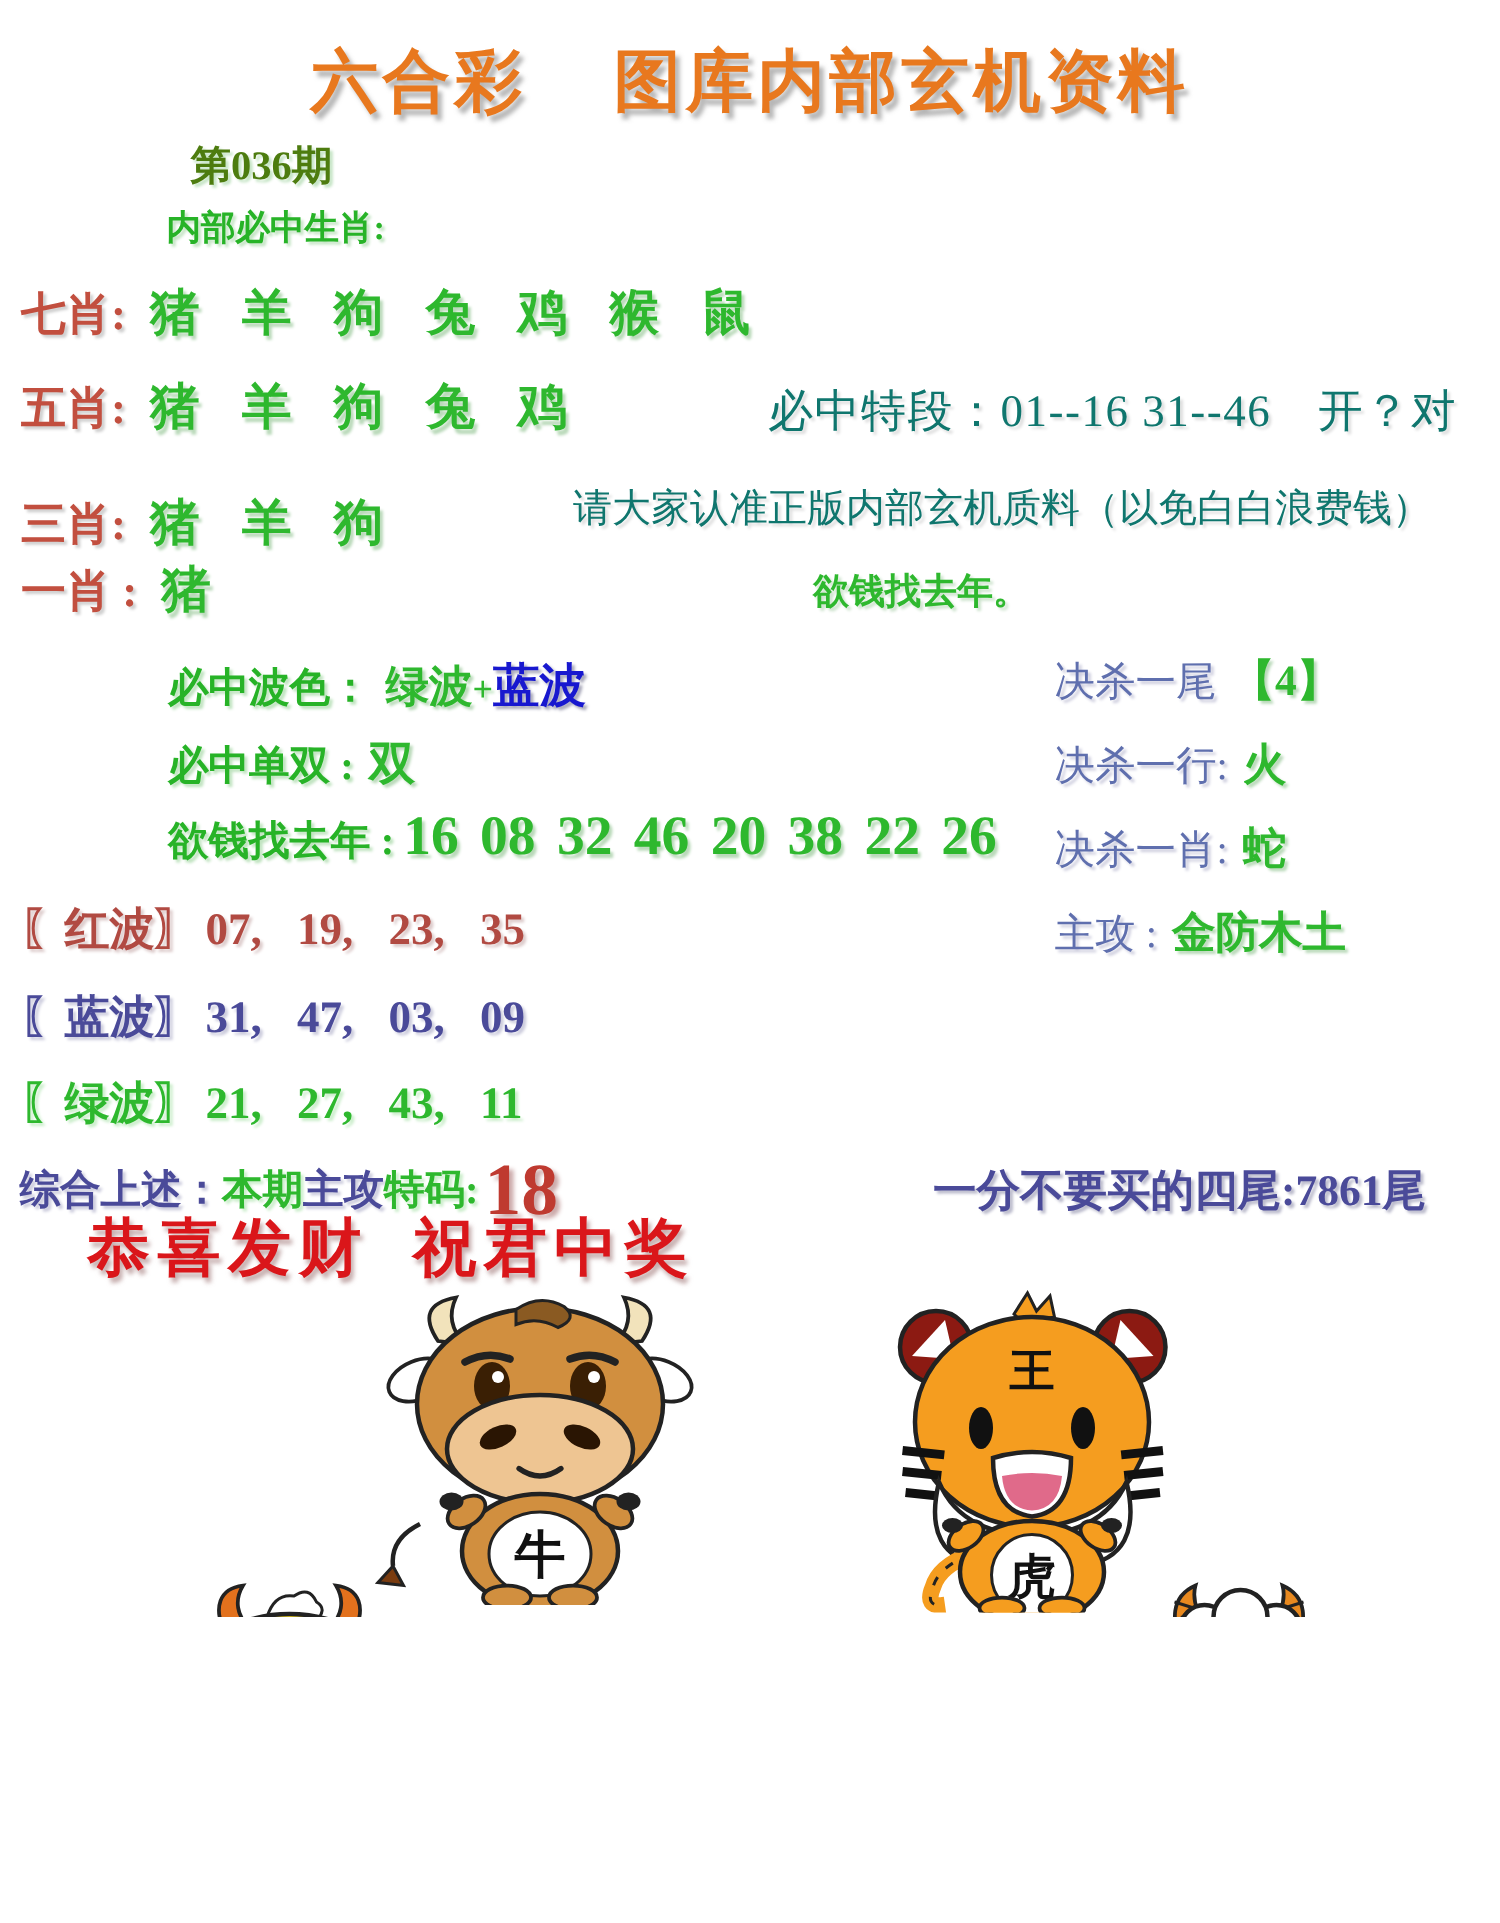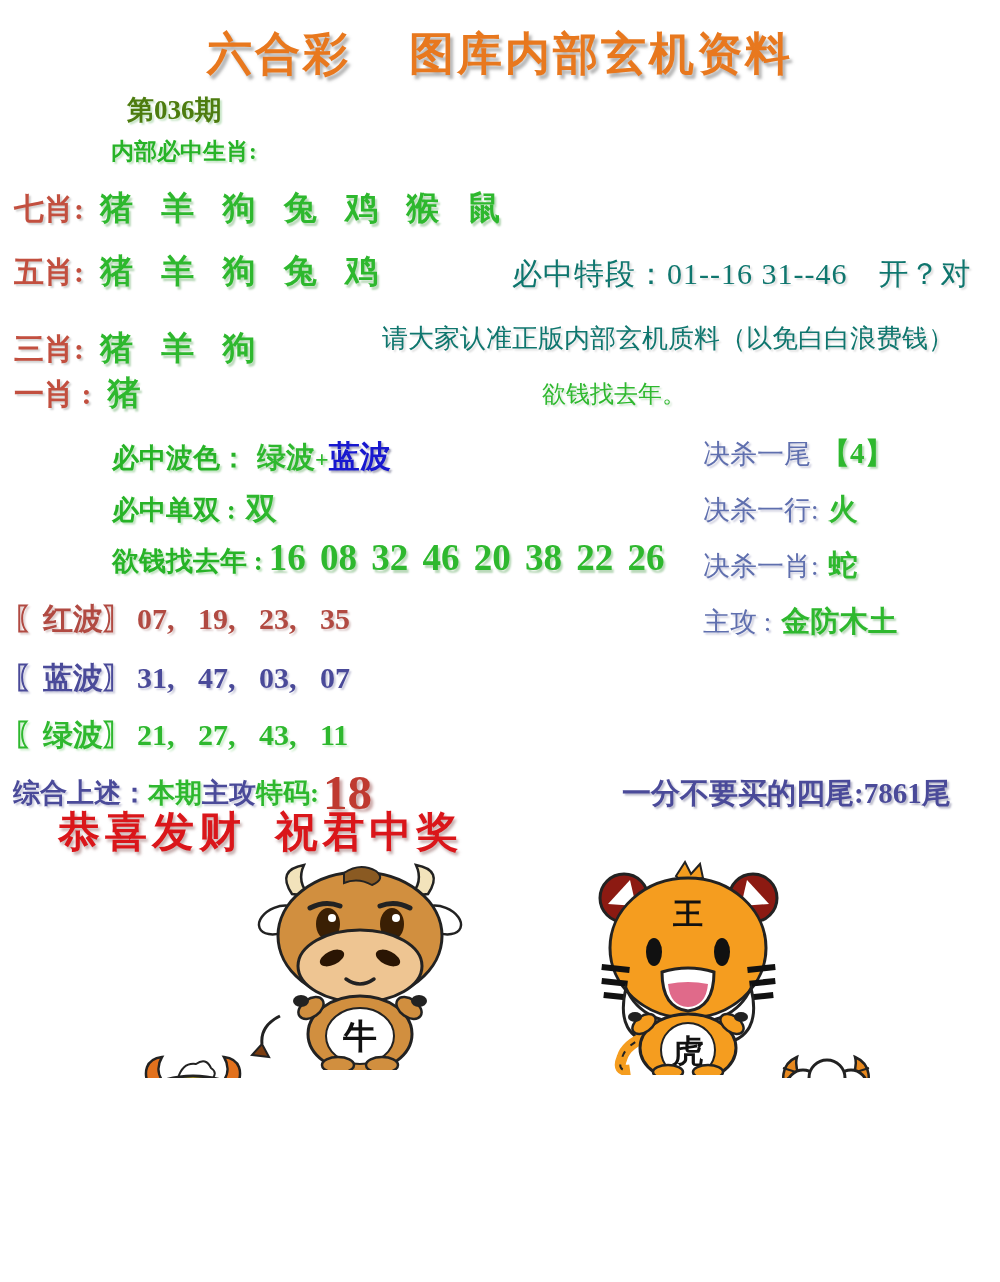--- a/index.html
+++ b/index.html
@@ -25,21 +25,21 @@
   .sx-r0 { top:186px; left:14px; }
   .sx-r1 { top:249px; left:14px; }
   .sx-r2 { top:326px; left:14px; }
   .sx-r3 { top:371px; left:14px; }
   .sx-label { font-size:30px; color:#c24f3f; text-shadow:2px 2px 2px #cfcfcf; }
   .sx-value { font-size:33px; color:#2eb82e; margin-left:16px; word-spacing:18px; letter-spacing:1px; text-shadow:2px 3px 2px #b9d9b9; }
 
   .tan { color:#0f766e; }
   .special { top:254px; left:512px; font-size:30px; letter-spacing:1px; text-shadow:2px 2px 2px #ddd; }
   .notice  { top:321px; left:382px; font-size:26px; text-shadow:2px 2px 2px #ddd; }
-  .riddle  { top:378px; left:542px; font-size:24px; font-weight:normal; color:#2eb82e; text-shadow:2px 2px 2px #cde3cd; }
+  .riddle  { top:378px; left:542px; font-size:24px; font-weight:bold; color:#2eb82e; text-shadow:2px 2px 2px #cde3cd; }
 
   .pl { font-size:27px; font-weight:bold; color:#27b327; text-shadow:2px 2px 2px #bfe3bf; }
   .pl0 { top:436px; left:112px; }
   .pl1 { top:488px; left:112px; }
   .pl2 { top:536px; left:112px; }
   .v-green { color:#2eb82e; font-weight:bold; font-size:29px; margin-left:10px; text-shadow:2px 2px 2px #b9d9b9; }
   .v-blue  { color:#1818cf; font-weight:bold; font-size:31px; text-shadow:2px 2px 2px #aab; }
   .v-plus  { color:#2eb82e; font-weight:bold; font-size:24px; }
   .v-nums  { color:#2eb82e; font-weight:bold; font-size:37px; margin-left:6px; word-spacing:5px; text-shadow:2px 3px 2px #b9d9b9; }
 
@@ -128,21 +128,21 @@
     <span class="pr-label">决杀一肖:</span><span class="pr-value">蛇</span>
   </div>
   <div class="abs pr pr3">
     <span class="pr-label">主攻 :</span><span class="pr-value">金防木土</span>
   </div>
 
   <div class="abs wave wave-red">
     <span>〖红波〗</span><span class="wave-nums">07, 19, 23, 35</span>
   </div>
   <div class="abs wave wave-blue">
-    <span>〖蓝波〗</span><span class="wave-nums">31, 47, 03, 07</span>
+    <span>〖蓝波〗</span><span class="wave-nums">31, 47, 03, 09</span>
   </div>
   <div class="abs wave wave-green">
     <span>〖绿波〗</span><span class="wave-nums">21, 27, 43, 11</span>
   </div>
 
   <div class="abs summary">
     <span class="sum-slate">综合上述：</span><span class="sum-green">本期</span><span class="sum-slate">主攻</span><span class="sum-green">特码:</span><span class="sum-num">18</span>
   </div>
   <div class="abs four-tails">一分不要买的四尾:7861尾</div>
 

